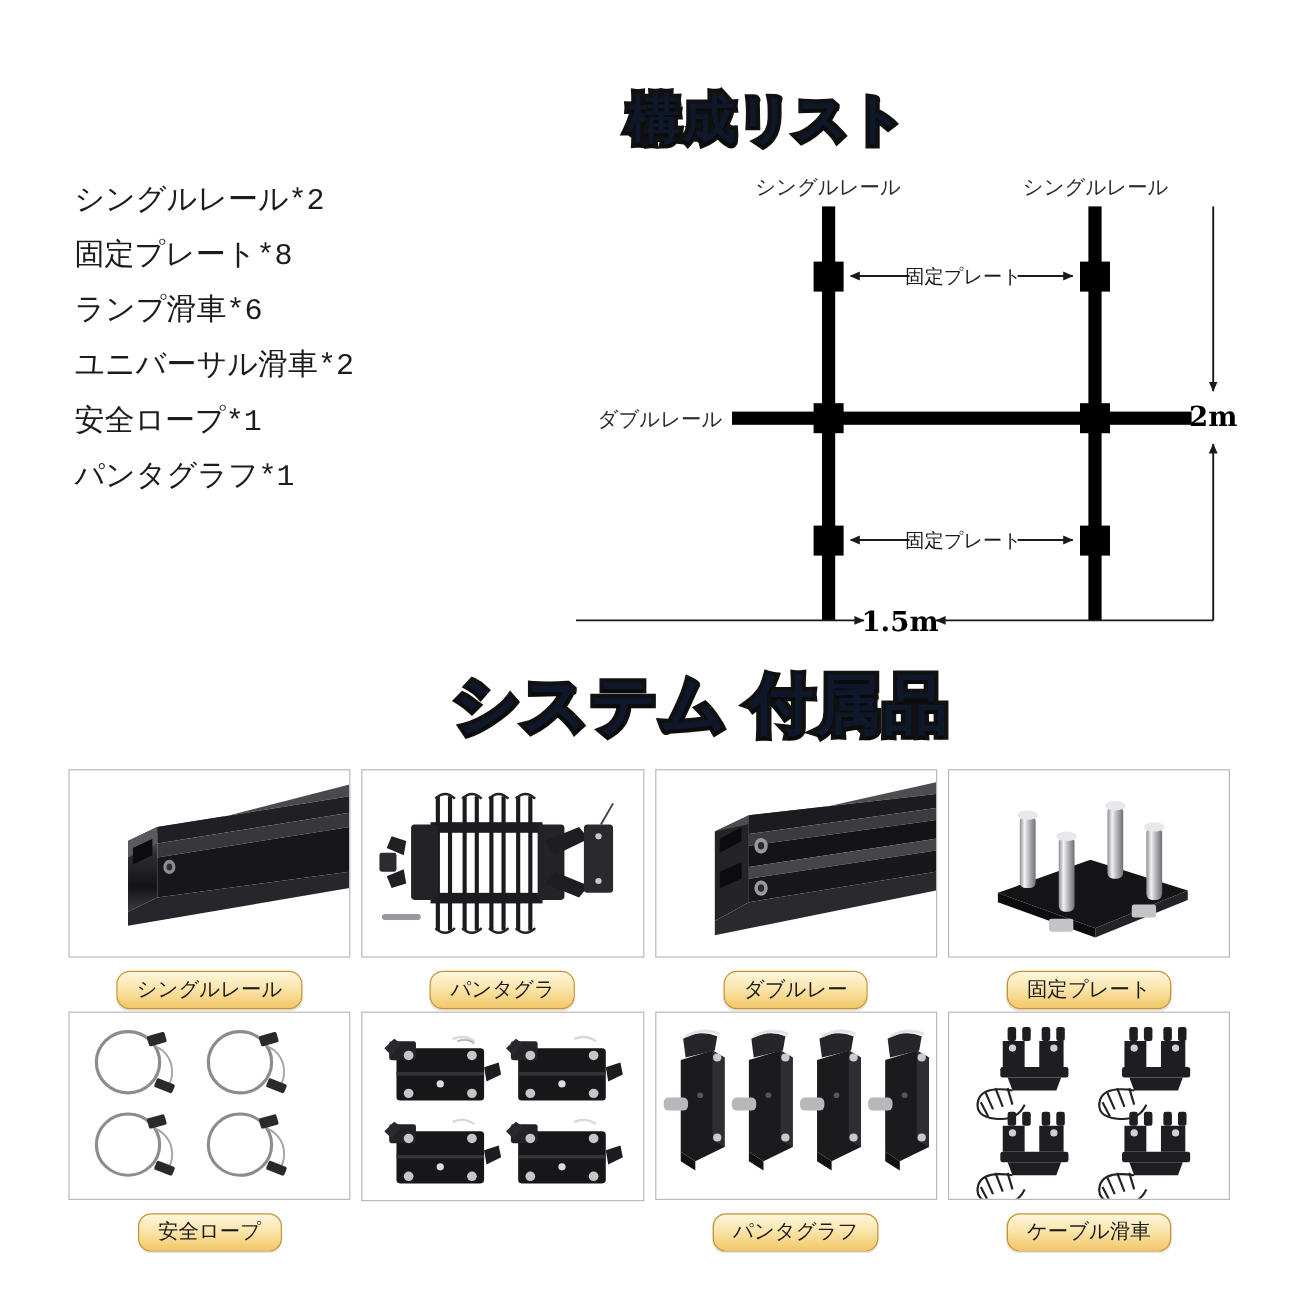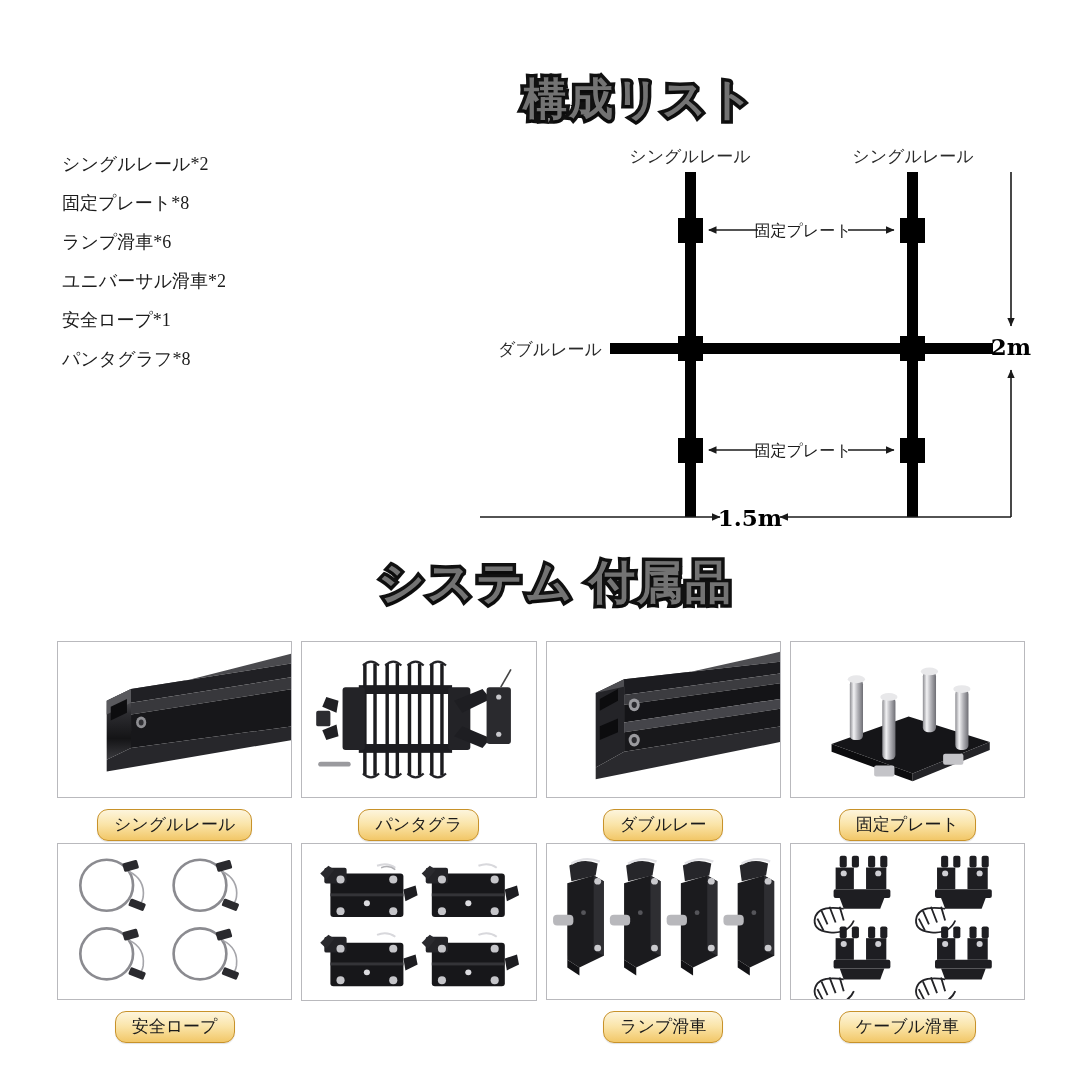--- a/index.html
+++ b/index.html
@@ -8,44 +8,44 @@
     background: #ffffff;
     font-family: "Liberation Sans", "DejaVu Sans", sans-serif;
     overflow: hidden;
   }
   .page { position: relative; width: 1080px; height: 1080px; }
 
   
   .heading {
     position: absolute;
     font-weight: bold;
-    color: #737373;
+    color: #0f172a;
     letter-spacing: 2px;
     white-space: nowrap;
     -webkit-text-stroke: 7px #111111;
     paint-order: stroke fill;
     text-shadow: 0 3px 1px rgba(0,0,0,.35);
   }
   #heading-1 { left: 523px; top: 70px; font-size: 44px; }
-  #heading-2 { left: 378px; top: 552px; font-size: 46px; }
+  #heading-2 { left: 378px; top: 552px; font-size: 54px; }
 
   
   .parts-list {
     position: absolute;
     left: 62px; top: 155px;
     width: 400px;
   }
   .parts-list li {
     list-style: none;
-    font-size: 18px;
+    font-size: 25px;
     color: #1c1c1c;
     line-height: 1.0;
     margin-bottom: 21px;
     white-space: nowrap;
-    font-family: Liberation Serif, serif;
+    font-family: Liberation Mono, monospace;
   }
 
   
   .diagram { position: absolute; left: 470px; top: 130px; width: 580px; height: 410px; }
   .diagram svg { display: block; }
 
   
   .grid {
     position: absolute;
     left: 57px; top: 641px;
@@ -88,21 +88,21 @@
 <div class="page">
 
   <div class="heading" id="heading-1">構成リスト</div>
 
   <ul class="parts-list">
     <li>シングルレール*2</li>
     <li>固定プレート*8</li>
     <li>ランプ滑車*6</li>
     <li>ユニバーサル滑車*2</li>
     <li>安全ロープ*1</li>
-    <li>パンタグラフ*8</li>
+    <li>パンタグラフ*1</li>
   </ul>
 
   <div class="diagram">
     <svg viewBox="0 0 580 410" width="580" height="410" xmlns="http://www.w3.org/2000/svg">
       <defs>
         <marker id="arrEnd" markerWidth="9" markerHeight="9" refX="8" refY="4.5" orient="auto" markerUnits="userSpaceOnUse">
           <path d="M0,0.8 L8.5,4.5 L0,8.2 z" fill="#1a1a1a"></path>
         </marker>
         <marker id="arrStart" markerWidth="9" markerHeight="9" refX="1" refY="4.5" orient="auto" markerUnits="userSpaceOnUse">
           <path d="M8.5,0.8 L0,4.5 L8.5,8.2 z" fill="#1a1a1a"></path>
@@ -403,21 +403,21 @@
             <path d="M10,4 Q24,-4 38,2 L36,14 L12,20 z" fill="#26262a"></path>
             <path d="M12,2 Q26,-6 40,0" stroke="#e2e2e6" stroke-width="2.4" fill="none"></path>
             <rect x="-6" y="54" width="20" height="11" rx="4" fill="#b8b8bc"></rect>
             <circle cx="38" cy="20" r="3.4" fill="#cacace"></circle>
             <circle cx="38" cy="88" r="3.4" fill="#cacace"></circle>
             <circle cx="24" cy="52" r="2.4" fill="#55555a"></circle>
             <path d="M8,100 L20,108 L20,116 L8,108 z" fill="#121215"></path>
           </g>
         </svg>
       </div>
-      <span class="caption">ランプ滑車</span>
+      <span class="caption">パンタグラフ</span>
     </div>
 
     <div class="cell">
       <div class="photo">
         <svg viewBox="0 0 230 158" preserveAspectRatio="none">
           <g transform="translate(42,12)">
             <g fill="#1e1e22">
               <rect x="6" y="0" width="7" height="12" rx="2"></rect>
                 <rect x="18" y="0" width="7" height="12" rx="2"></rect>
               <rect x="34" y="0" width="7" height="12" rx="2"></rect>

